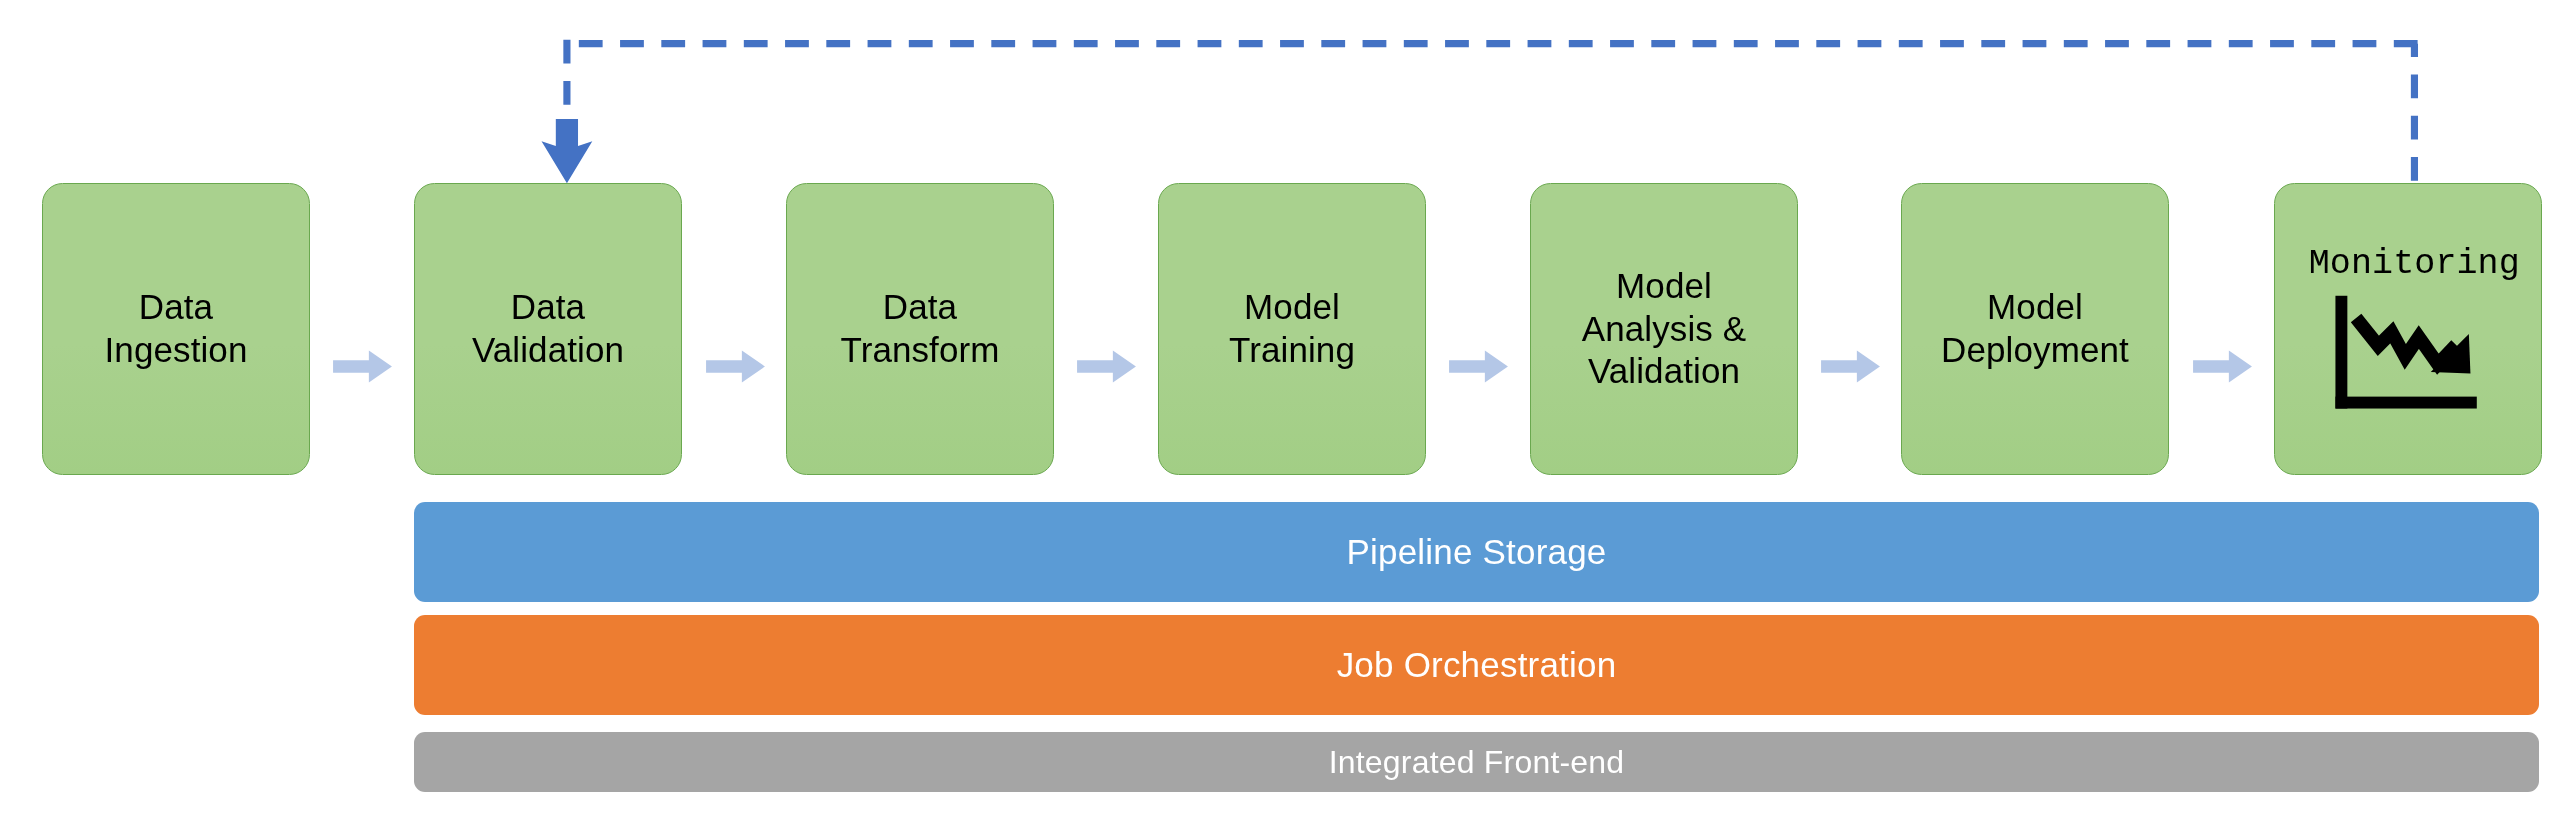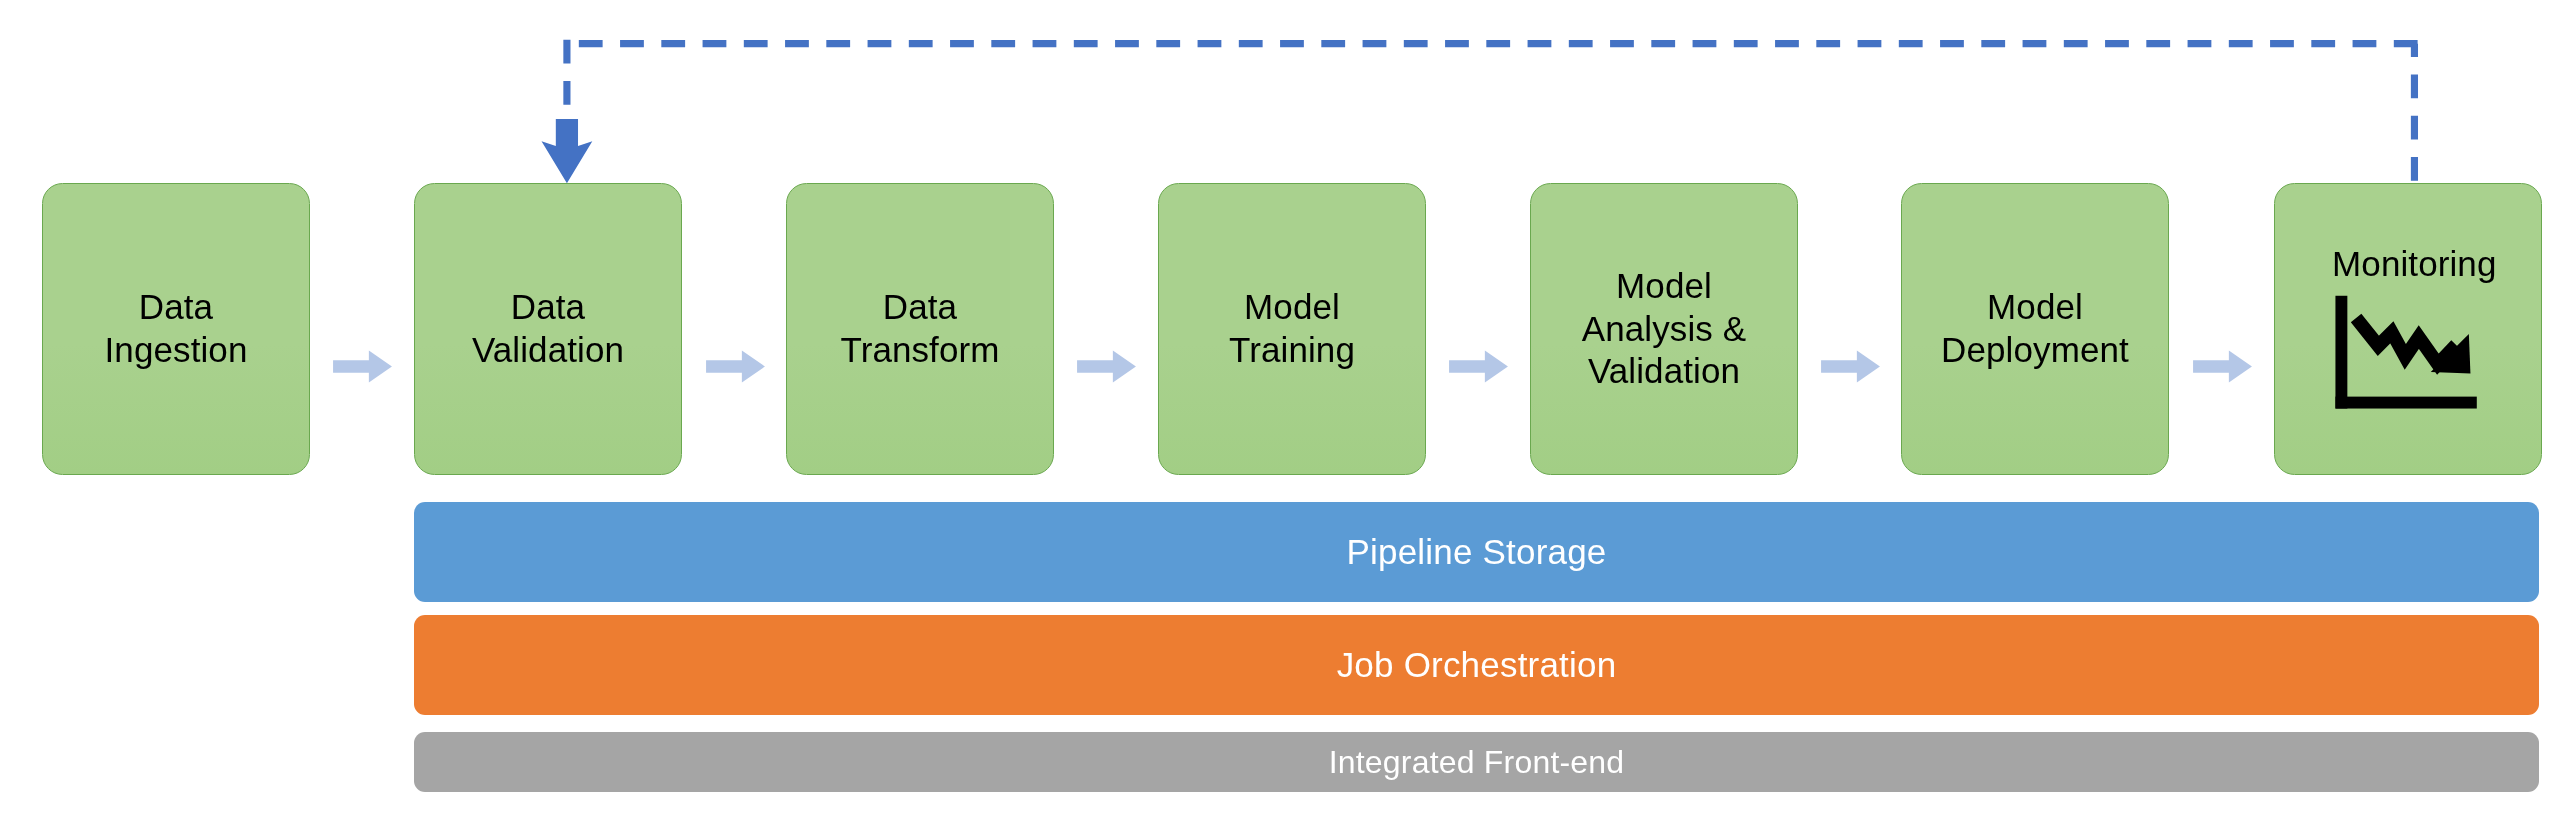--- a/index.html
+++ b/index.html
@@ -41,20 +41,21 @@
   }
   .stage.has-icon {
     align-items: flex-start;
     justify-content: center;
     flex-direction: column;
   }
   .stage.has-icon .stage-label {
     width: 100%;
     text-align: center;
     padding-top: 11px;
+    font-family: Liberation Mono, monospace;
   }
   .chart-icon {
     width: 100%;
     display: flex;
     justify-content: center;
     margin-top: 4.8px;
   }
 
   
   .flow-arrow {

